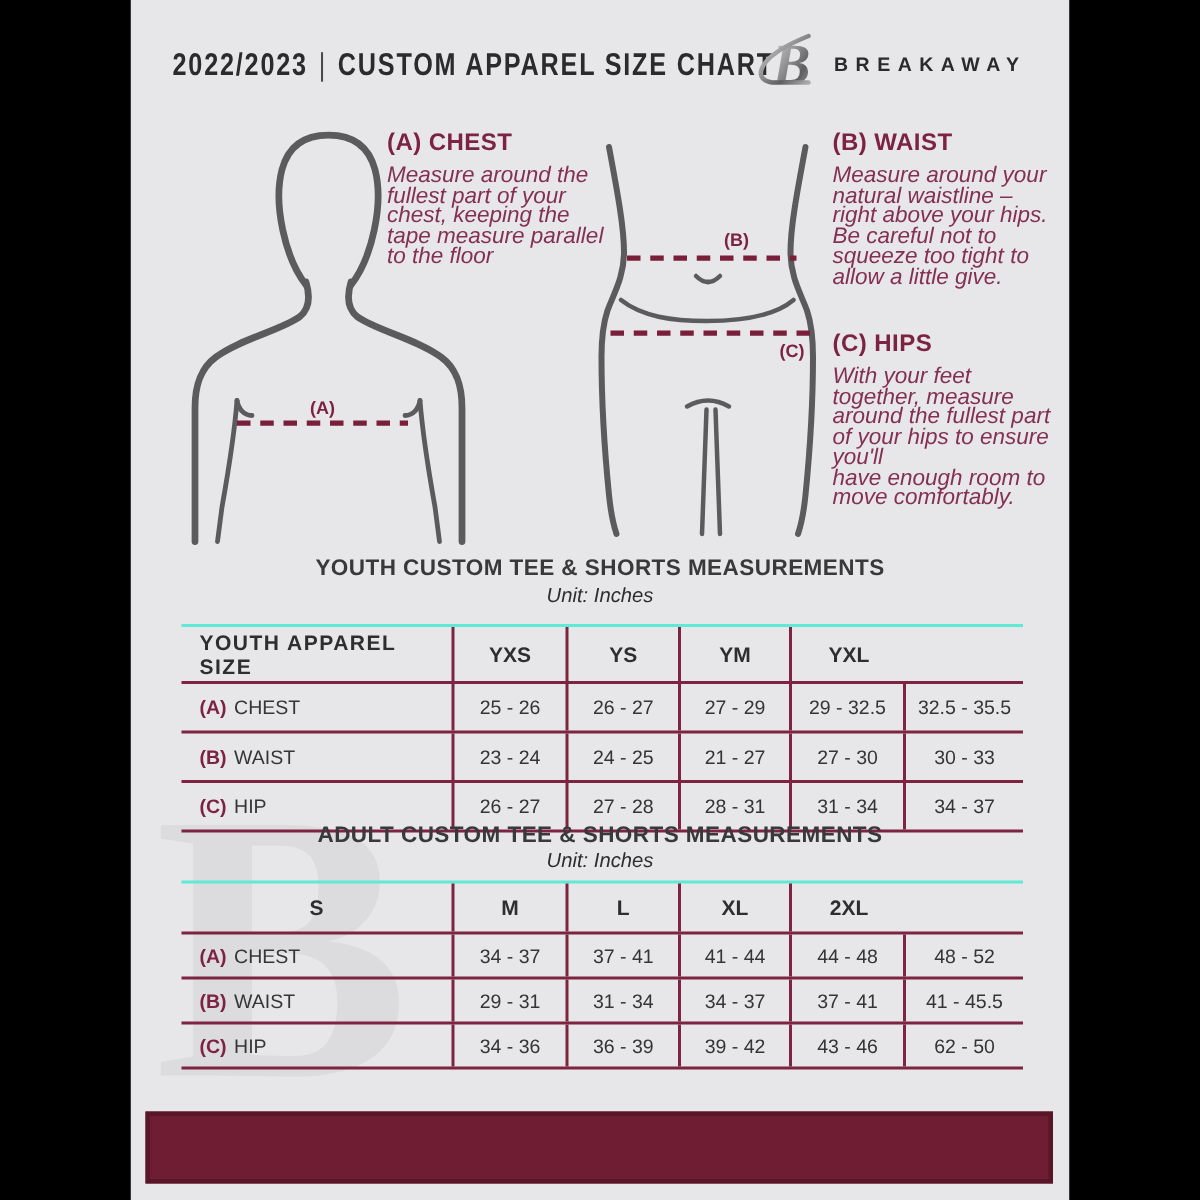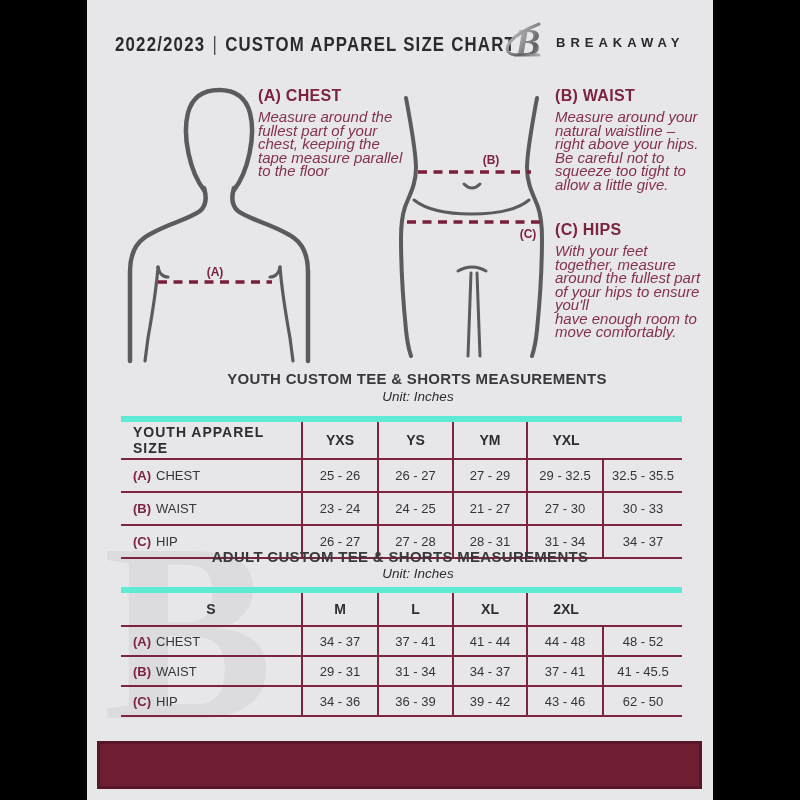--- a/index.html
+++ b/index.html
@@ -28,24 +28,24 @@
   .fig{position:absolute;}
 
   
   .watermark{position:absolute;left:103px;top:505px;font-family:"Liberation Serif",serif;
              font-weight:bold;font-size:255px;line-height:1;color:#dcdbdd;z-index:0;}
 
   
   .tbl-title{position:absolute;left:87px;width:626px;text-align:center;font-size:15px;font-weight:bold;
              color:#39393b;letter-spacing:.3px;z-index:1;}
   .tbl-unit{position:absolute;left:87px;width:626px;text-align:center;font-size:13.5px;font-style:italic;
-            color:#2d2d2f;z-index:1;padding-left:18px;}
-  .t-youth-title{top:370px;padding-left:17px;} .t-youth-unit{top:389px;}
+            color:#2d2d2f;z-index:1;}
+  .t-youth-title{top:370px;} .t-youth-unit{top:389px;}
   .t-adult-title{top:548px;} .t-adult-unit{top:566px;}
-  .sizetable{position:absolute;left:121px;width:561px;z-index:1;border-top:6px solid #5eead4;}
+  .sizetable{position:absolute;left:121px;width:561px;z-index:1;border-top:2px solid #5eead4;}
   .sizetable.youth{top:416px;} .sizetable.adult{top:587px;}
   .trow{display:grid;grid-template-columns:182px 76px 75px 74px 76px 78px;border-bottom:2px solid #7d2440;}
   .youth .trow{height:31px;} .youth .trow.head{height:36px;}
   .adult .trow{height:28px;} .adult .trow.head{height:32px;}
   .tcell{display:flex;align-items:center;justify-content:center;border-right:2px solid #7d2440;
          font-size:13px;color:#353537;}
   .tcell:last-child{border-right:none;}
   .tcell.labelc{justify-content:flex-start;padding-left:12px;border-right:2px solid #7d2440;}
   .trow.head .labelc{font-size:13px;color:#47474a;letter-spacing:1px;}
   .trow.head .tcell{font-weight:bold;font-size:14px;color:#2e2e30;}

